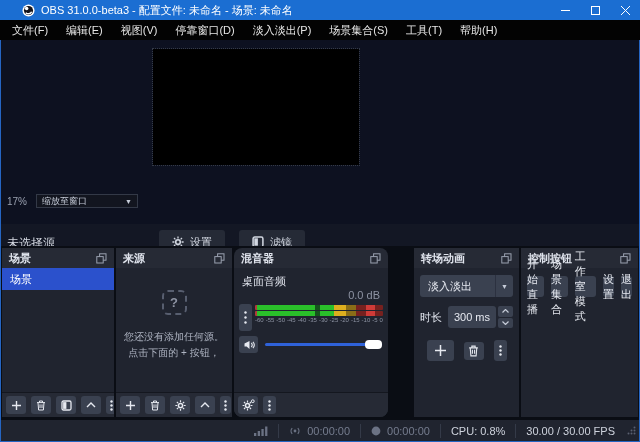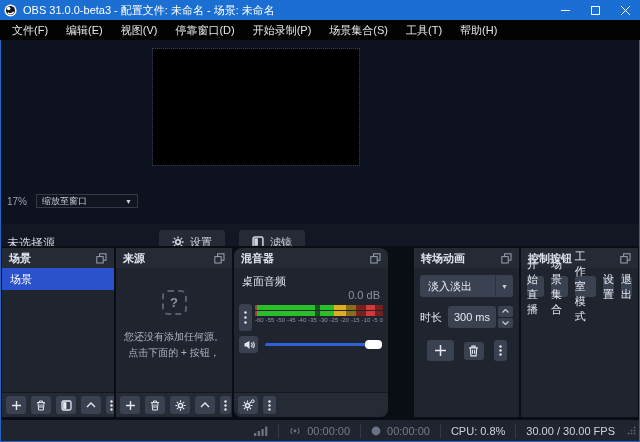--- a/index.html
+++ b/index.html
@@ -1,20 +1,20 @@
 <!DOCTYPE html>
 <html><head>
 <meta charset="utf-8">
 <style>
   * { margin:0; padding:0; box-sizing:border-box; font-family:"Liberation Sans","DejaVu Sans",sans-serif; }
   body { width:640px; height:442px; background:#0a0d14; overflow:hidden; }
   .window { position:relative; width:640px; height:442px; border:1px solid #2565c2; border-top:none; background:#0d1120; }
 
   
-  .titlebar { position:absolute; top:0; left:-1px; width:640px; height:20px; background:#1b6ed2; display:flex; align-items:center; padding-left:4px; }
+  .titlebar { position:absolute; top:0; left:-1px; width:640px; height:20px; background:#1b6ed2; display:flex; align-items:center; padding-left:22px; }
   .obs-logo { width:13px; height:13px; flex:0 0 auto; }
   .title-text { color:#fff; font-size:11px; margin-left:6px; white-space:nowrap; }
   .win-btns { margin-left:auto; display:flex; height:100%; }
   .win-btn { width:30px; height:100%; display:flex; align-items:center; justify-content:center; color:#fff; }
 
   
   .menubar { position:absolute; top:20px; left:-1px; width:640px; height:20px; background:#030303; display:flex; align-items:center; padding-left:3px; }
   .menu-item { color:#e6e6e6; font-size:11px; padding:0 9px; height:100%; display:flex; align-items:center; cursor:default; }
 
   
@@ -138,21 +138,21 @@
           </svg>
         </span>
     </div>
   </div>
 
   <div class="menubar">
     <span class="menu-item">文件(F)</span>
     <span class="menu-item">编辑(E)</span>
     <span class="menu-item">视图(V)</span>
     <span class="menu-item">停靠窗口(D)</span>
-    <span class="menu-item">开始录制(P)</span>
+    <span class="menu-item">淡入淡出(P)</span>
     <span class="menu-item">场景集合(S)</span>
     <span class="menu-item">工具(T)</span>
     <span class="menu-item">帮助(H)</span>
   </div>
 
   <div class="preview-area">
     <div class="canvas"></div>
     <div class="zoom-row">
       <span class="zoom-label">17%</span>
       <div class="scale-dropdown">

